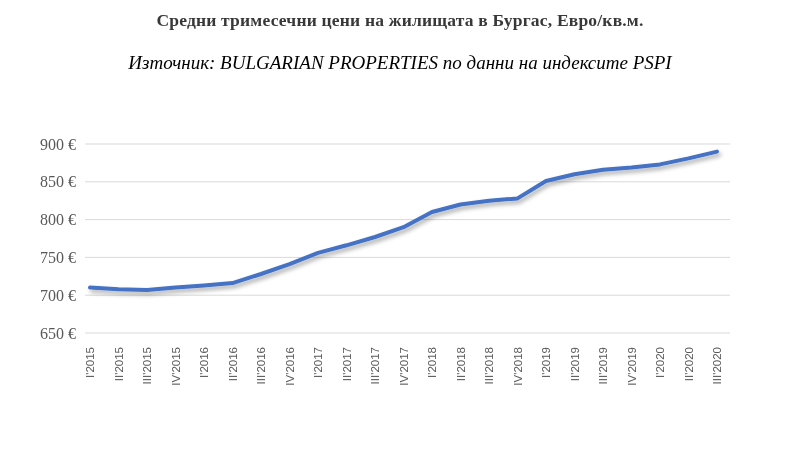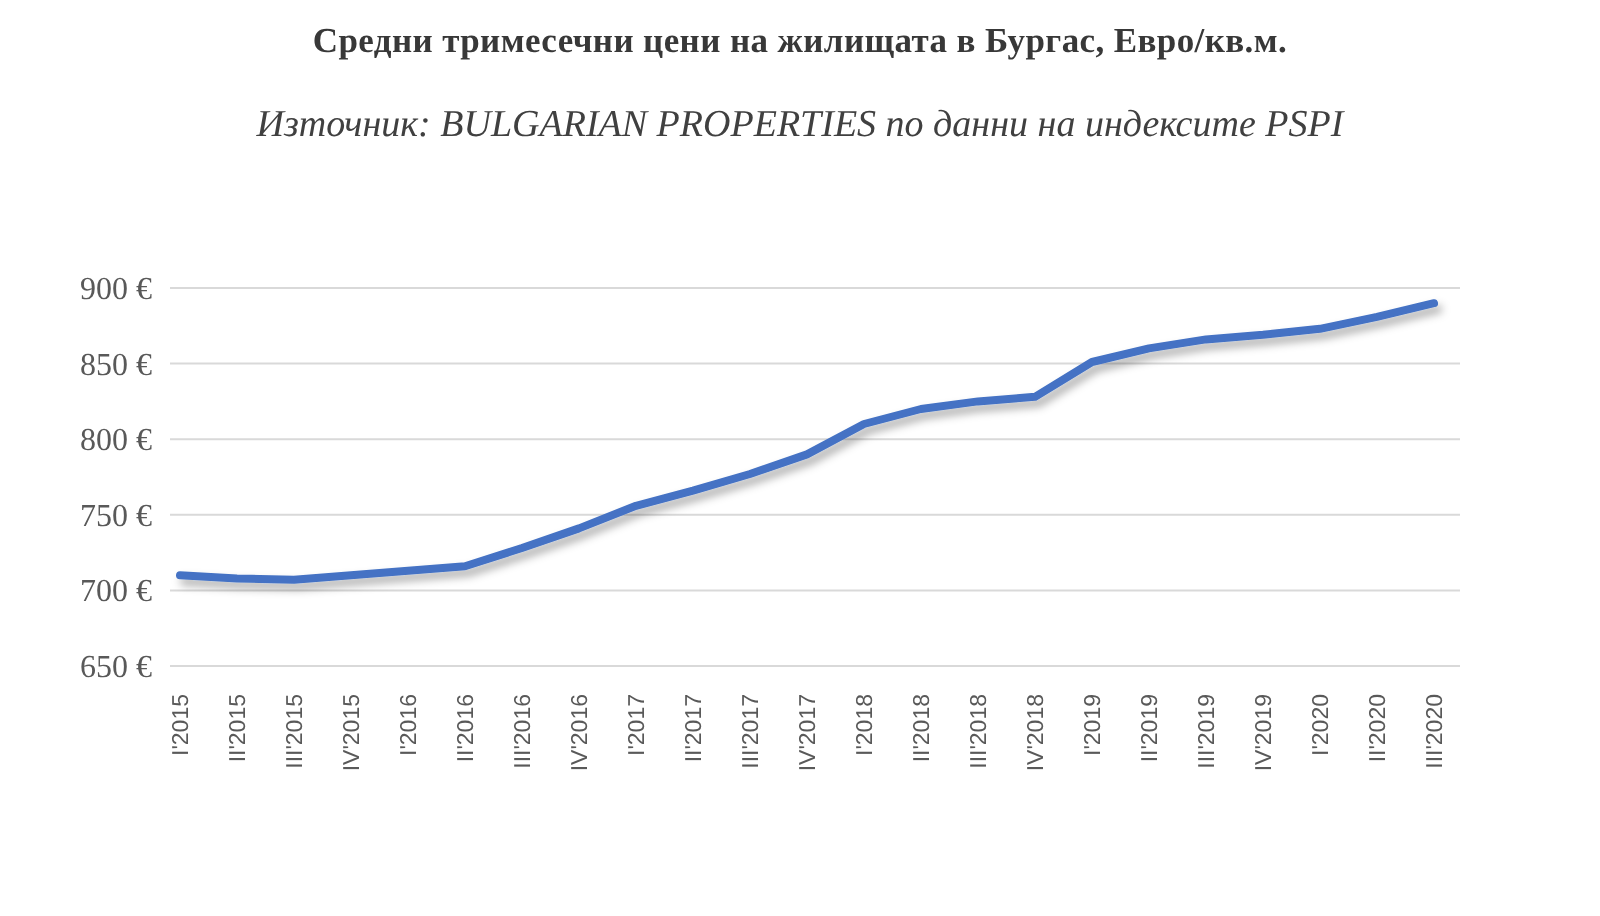--- a/index.html
+++ b/index.html
@@ -16,21 +16,21 @@
     top: 10px;
     font-size: 17.5px;
     font-weight: bold;
     color: #383838;
     letter-spacing: 0.2px;
   }
   #subtitle {
     top: 52px;
     font-size: 19px;
     font-style: italic;
-    color: #404040;
+    color: #000000;
   }
   svg { position: absolute; top: 0; left: 0; }
   .gridline { stroke: #d9d9d9; stroke-width: 1; }
   .ytick {
     font-family: "Liberation Serif", "DejaVu Serif", serif;
     font-size: 16px;
     fill: #595959;
   }
   .xtick {
     font-family: "Liberation Sans", "DejaVu Sans", sans-serif;

